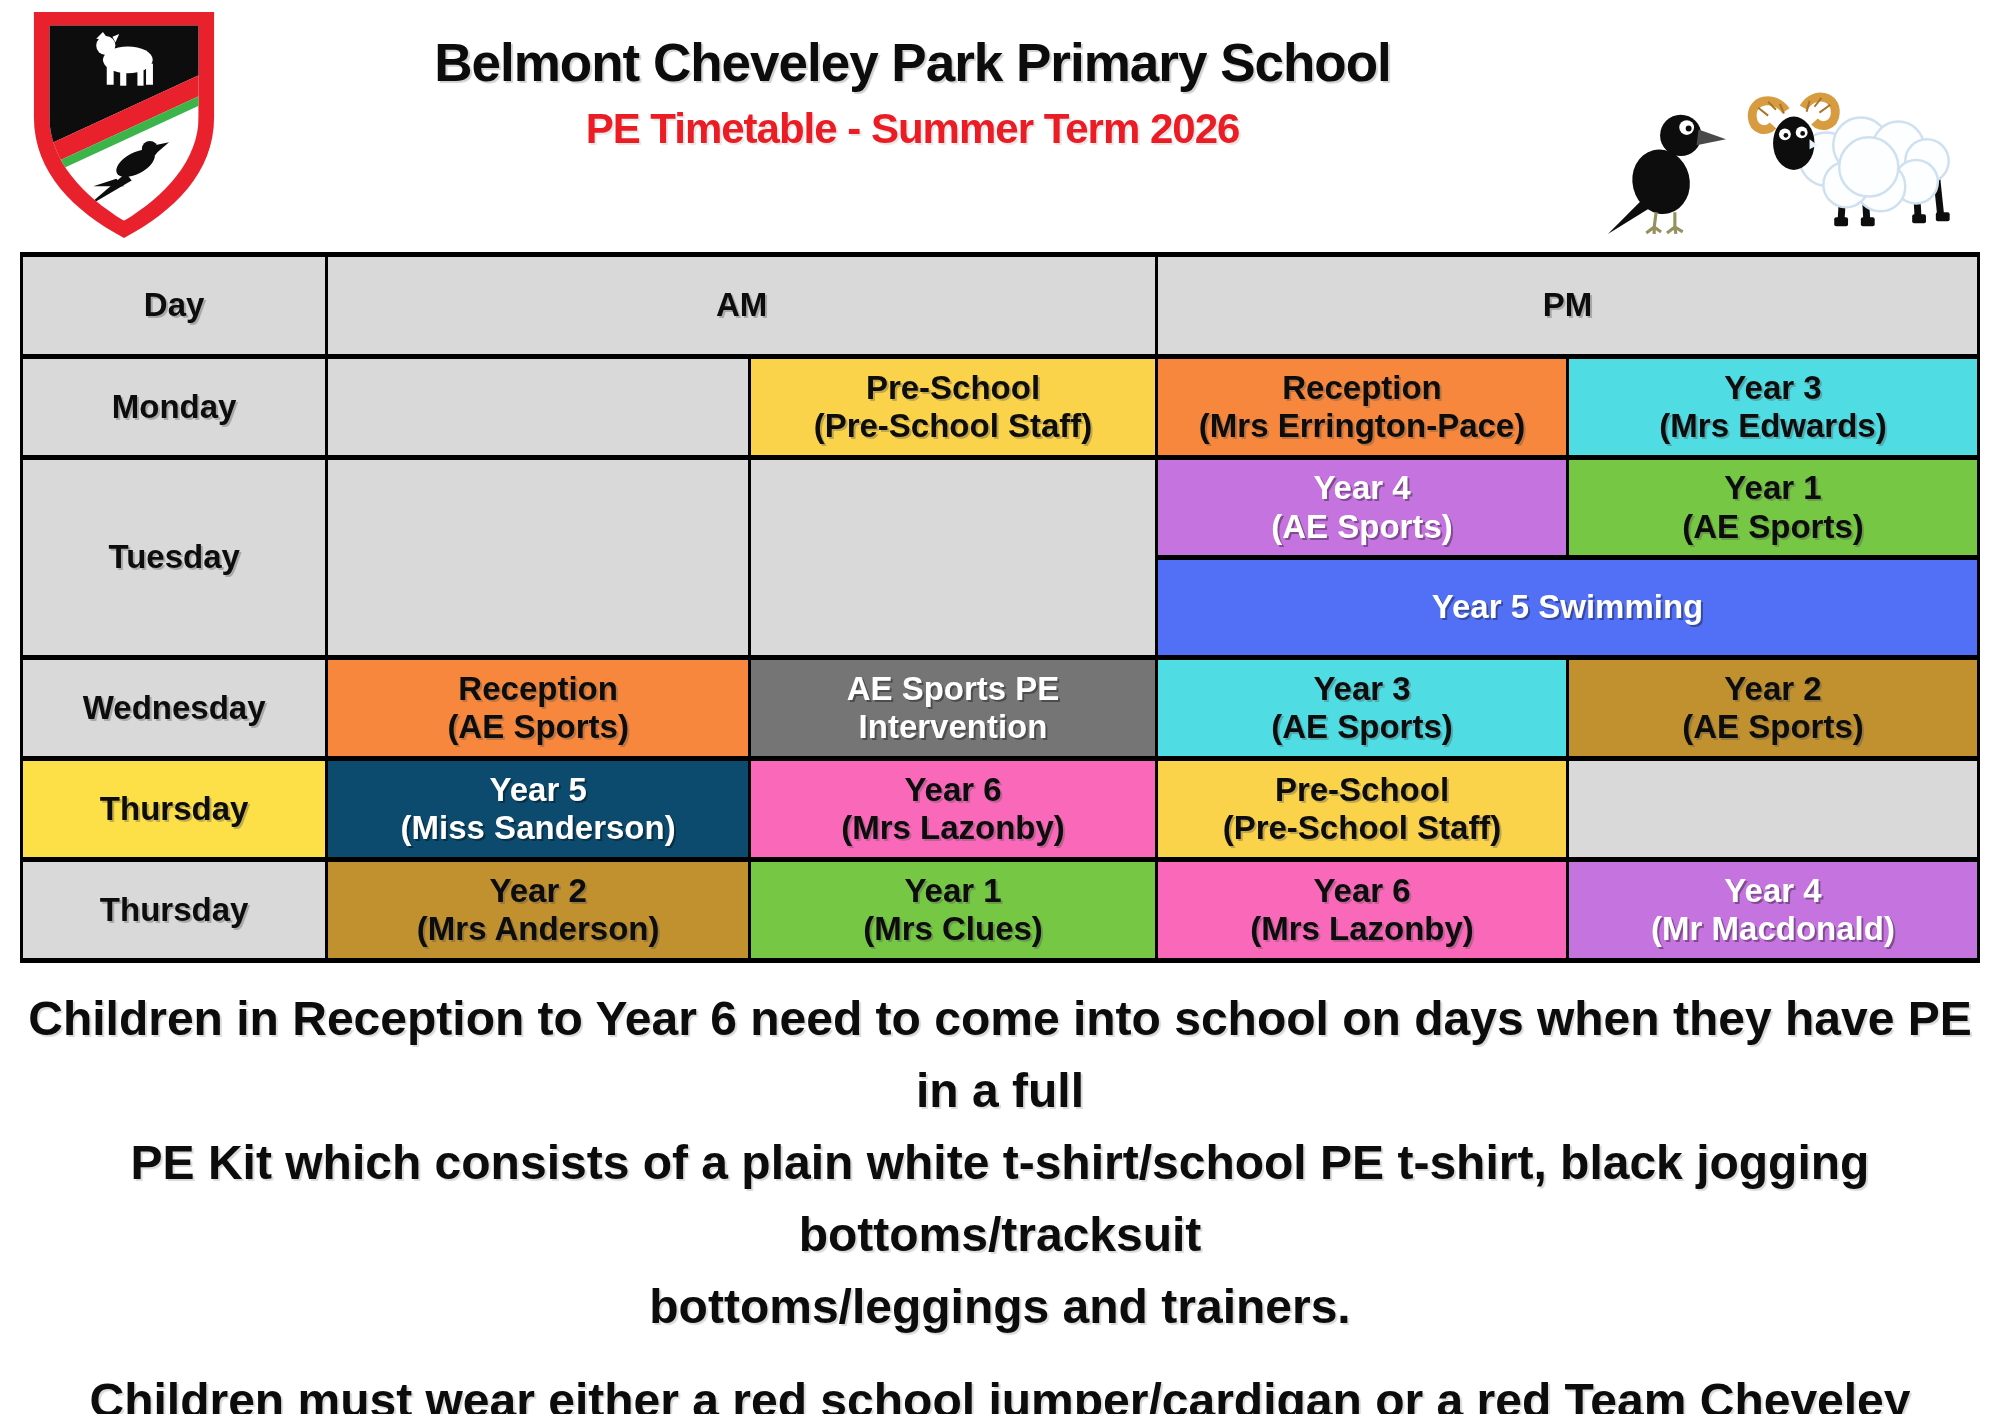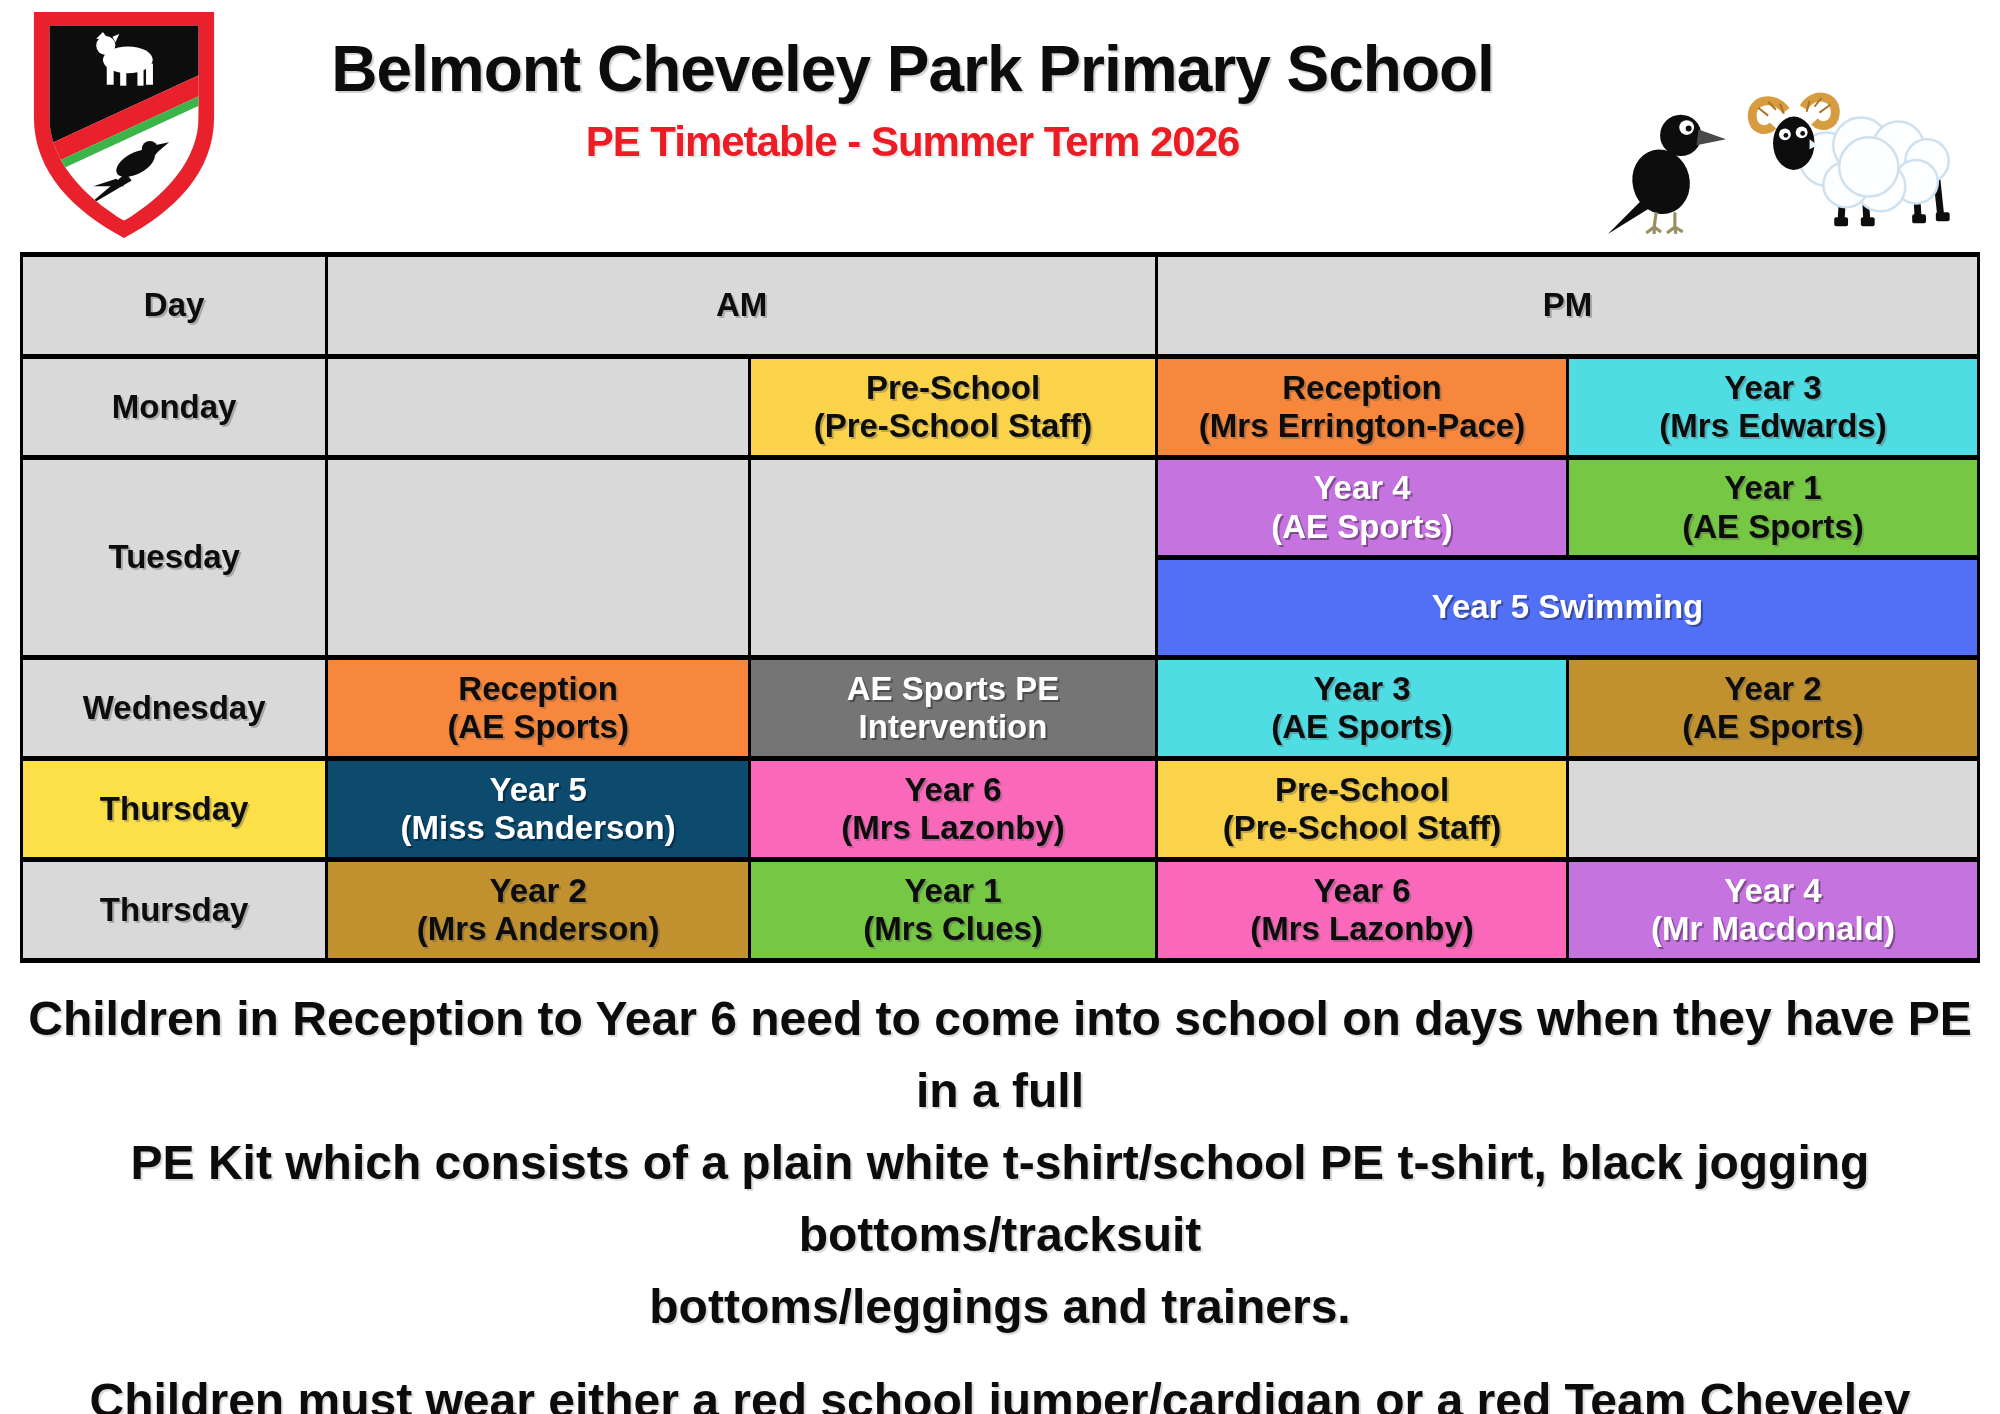--- a/index.html
+++ b/index.html
@@ -4,21 +4,21 @@
 <style>
   * { margin:0; padding:0; box-sizing:border-box; }
   html,body { background:#ffffff; }
   body { font-family:"Liberation Sans", sans-serif; }
   .page { width:2000px; height:1414px; background:#fff; overflow:hidden; }
 
   
   .header { display:flex; align-items:flex-start; height:252px; padding:10px 30px 0 28px; }
   .crest-wrap { flex:0 0 195px; }
   .titles { flex:1 1 auto; text-align:center; padding-top:22px; }
-  .school-name { font-size:64px; font-weight:bold; color:#0c0c0c; text-shadow:2px 2px 1px rgba(0,0,0,0.18); letter-spacing:-1px; }
+  .school-name { font-size:53px; font-weight:bold; color:#0c0c0c; text-shadow:2px 2px 1px rgba(0,0,0,0.18); letter-spacing:-1px; }
   .subtitle { font-size:42px; font-weight:bold; margin-top:12px; text-shadow:2px 2px 1px rgba(0,0,0,0.10); letter-spacing:-1px; }
   .animals { flex:0 0 auto; display:flex; align-items:flex-end; gap:2px; padding-top:78px; }
 
   
   .timetable { border-collapse:collapse; table-layout:fixed; width:1960px; margin:0 auto; border:2px solid #737373; }
   .timetable th, .timetable td {
     border:3px solid #000; border-top-width:5px; border-bottom-width:5px;
     text-align:center; vertical-align:middle; font-weight:bold;
     font-size:33px; line-height:1.16; white-space:pre-line; overflow:hidden;
   }

